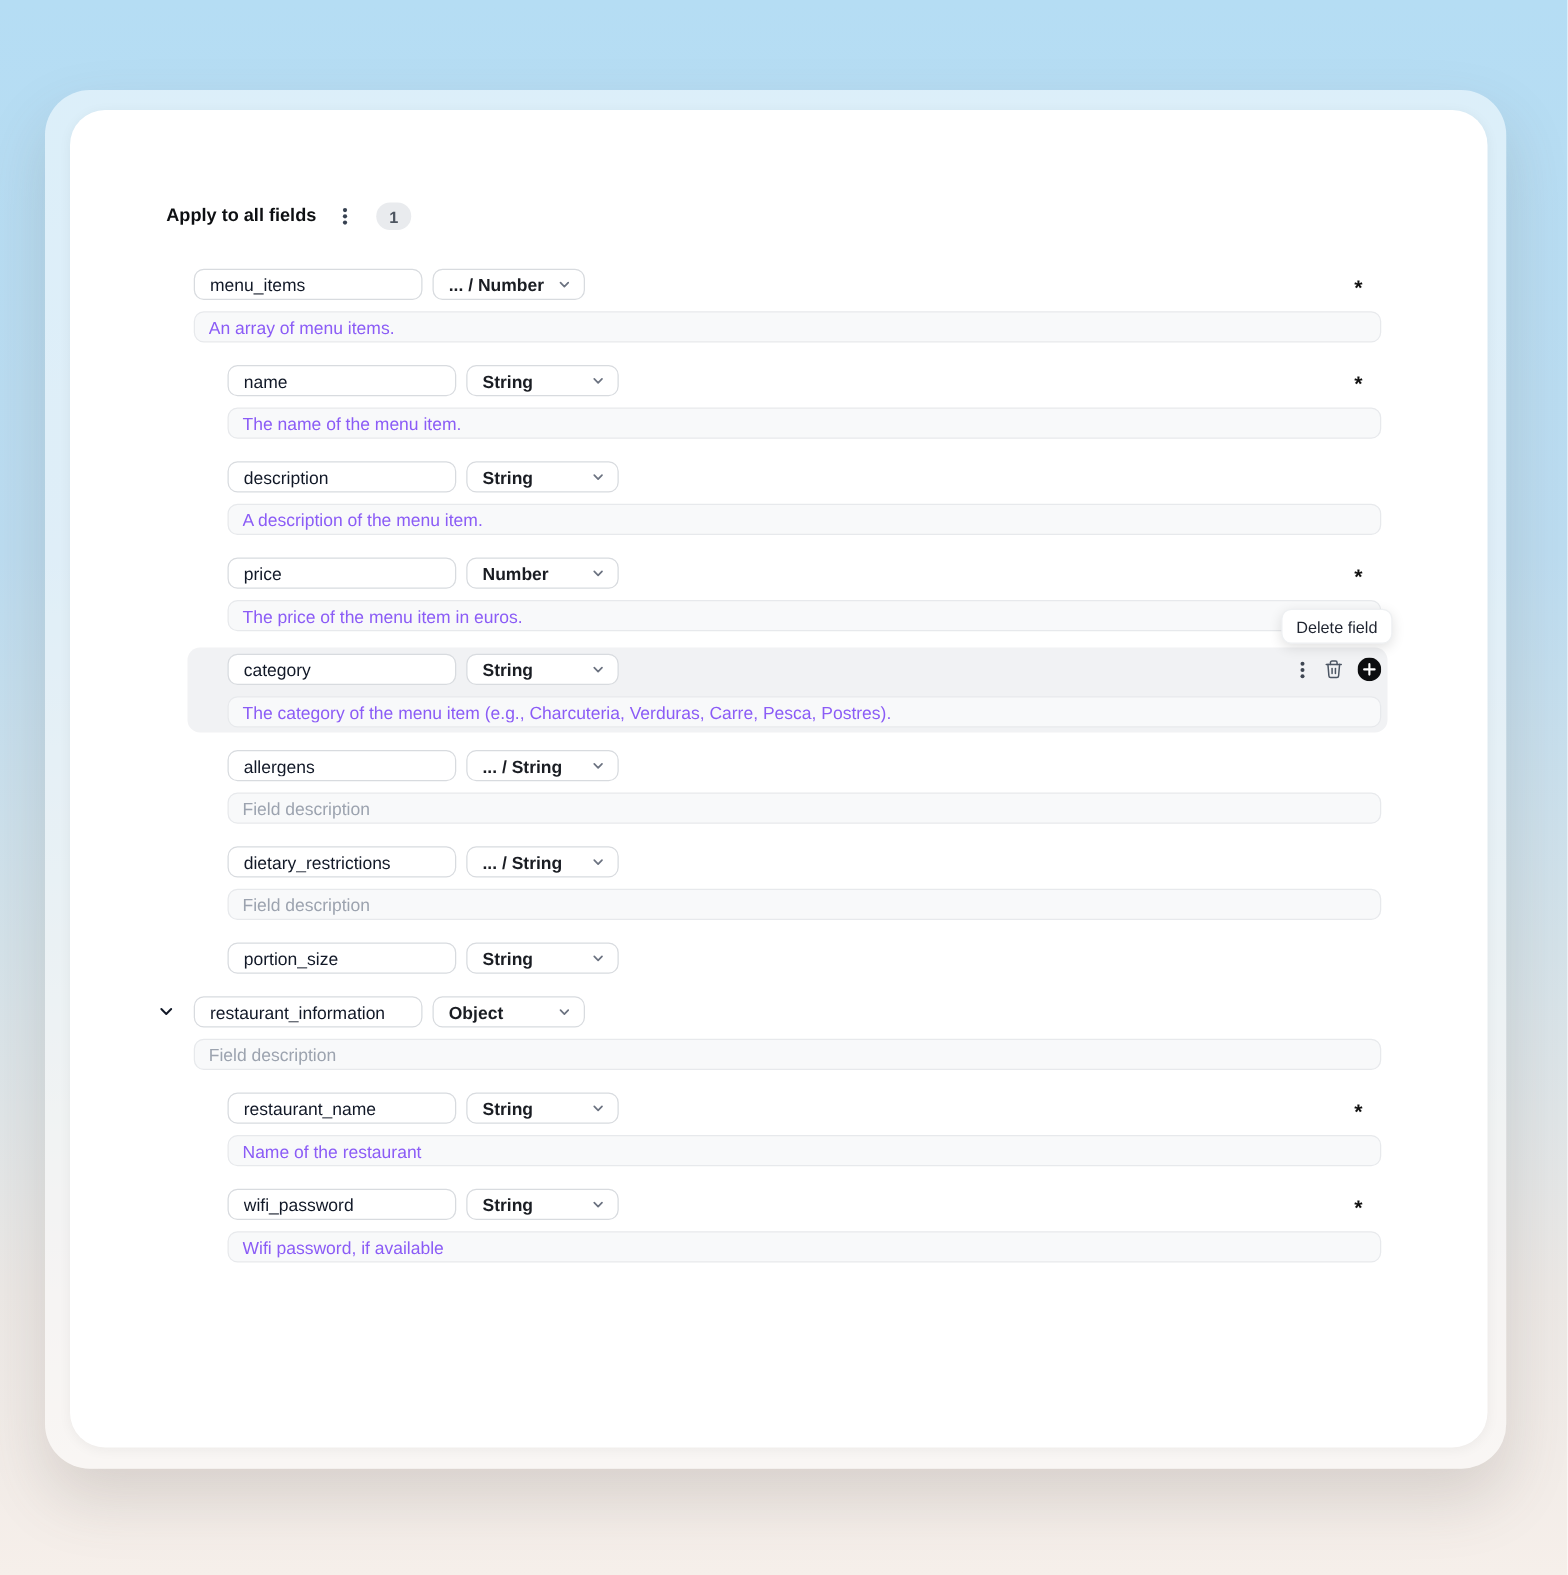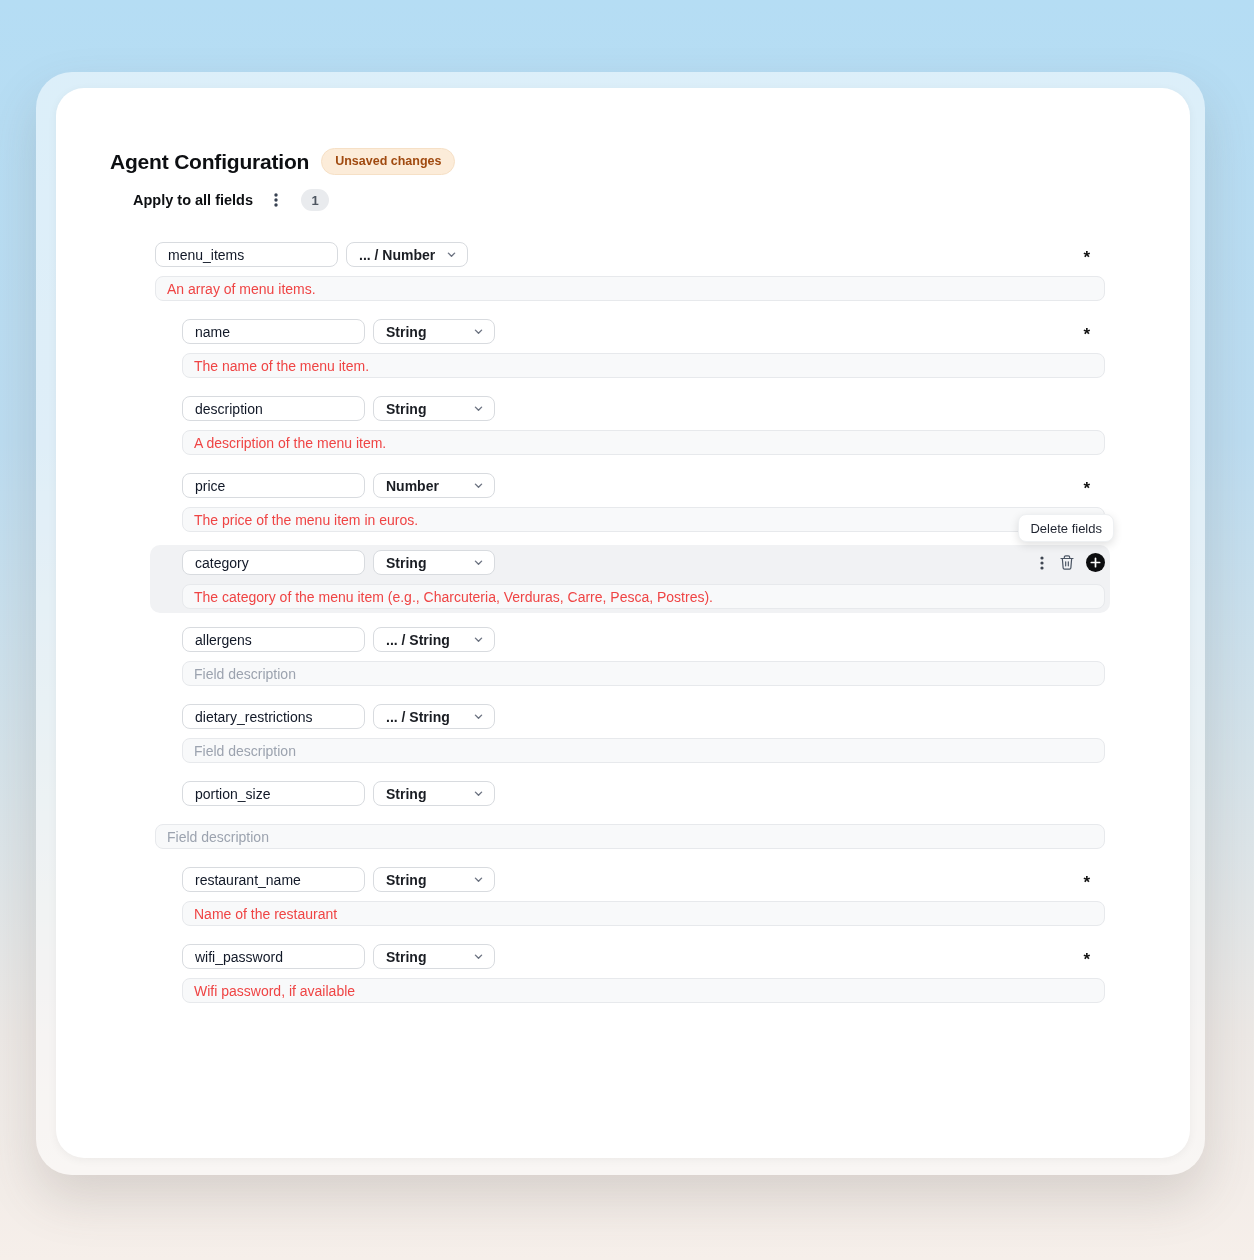--- a/index.html
+++ b/index.html
@@ -54,21 +54,21 @@
   }
   .type-dd {
     margin-left:8px; width:122px; height:25px; border:1px solid #d8dbdf; border-radius:8px;
     background:#fff; padding:0 10px 0 12px; display:flex; align-items:center; justify-content:space-between;
     font-size:14px; font-weight:600; color:#1a1d23; cursor:pointer;
     font-family:"Liberation Sans", sans-serif;
   }
   .req { margin-left:auto; margin-right:15px; font-size:17px; font-weight:600; color:#111; line-height:1; padding-top:6px; }
   .desc-input {
     margin-top:9px; width:100%; height:25px; border:1px solid #e7e9ec; border-radius:8px;
-    background:#f8f9fa; padding:0 11px; font-size:14px; color:#ef4444;
+    background:#f8f9fa; padding:0 11px; font-size:14px; color:#8b5cf6;
     font-family:"Liberation Sans", sans-serif; outline:none; display:block;
   }
   .desc-input::placeholder { color:#9ca3af; opacity:1; }
 
   
   .highlight-wrap {
     position:relative;
     background:#f1f2f4; border-radius:10px;
     margin:-5px -5px 14px -5px;
     padding:5px 5px 4px 32px;
@@ -87,24 +87,20 @@
   
   .row-toggle { position:absolute; left:-29px; top:5px; background:none; border:none; cursor:pointer; padding:0; display:flex; }
 </style>
 </head>
 <body>
 
 <div class="frame">
   <div class="card">
     <div class="content">
 
-      <div class="title-row">
-        <div class="page-title">Agent Configuration</div>
-        <span class="badge-unsaved">Unsaved changes</span>
-      </div>
 
       <div class="apply-row">
         <span class="apply-label">Apply to all fields</span>
         <button class="kebab-btn">
           <svg width="14" height="16" viewBox="0 0 14 16">
               <g fill="#374151">
                 <circle cx="7" cy="3" r="1.7"></circle>
                 <circle cx="7" cy="8" r="1.7"></circle>
                 <circle cx="7" cy="13" r="1.7"></circle>
               </g>
@@ -164,21 +160,21 @@
               <svg width="11" height="11" viewBox="0 0 16 16" fill="none" stroke="#6b7280" stroke-width="2" stroke-linecap="round" stroke-linejoin="round">
                   <path d="M3.5 6l4.5 4.5L12.5 6"></path>
                 </svg>
             </button>
             <span class="req">*</span>
           </div>
           <input class="desc-input" value="The price of the menu item in euros." style="">
         </div>
 
         <div class="highlight-wrap">
-          <div class="tooltip">Delete fields</div>
+          <div class="tooltip">Delete field</div>
           <div class="row-head">
             <input class="name-input" value="category" style="">
             <button class="type-dd">
               <span>String</span>
               <svg width="11" height="11" viewBox="0 0 16 16" fill="none" stroke="#6b7280" stroke-width="2" stroke-linecap="round" stroke-linejoin="round">
                   <path d="M3.5 6l4.5 4.5L12.5 6"></path>
                 </svg>
             </button>
             <div class="row-actions">
               <button class="icon-btn">
@@ -242,20 +238,34 @@
             <button class="type-dd">
               <span>String</span>
               <svg width="11" height="11" viewBox="0 0 16 16" fill="none" stroke="#6b7280" stroke-width="2" stroke-linecap="round" stroke-linejoin="round">
                   <path d="M3.5 6l4.5 4.5L12.5 6"></path>
                 </svg>
             </button>
           </div>
         </div>
 
         <div class="row">
+          <div class="row-head">
+            <button class="row-toggle">
+              <svg width="14" height="14" viewBox="0 0 16 16" fill="none" stroke="#111827" stroke-width="1.8" stroke-linecap="round" stroke-linejoin="round">
+                  <path d="M3.5 6l4.5 4.5L12.5 6"></path>
+                </svg>
+            </button>
+            <input class="name-input" value="restaurant_information" style="">
+            <button class="type-dd">
+              <span>Object</span>
+              <svg width="11" height="11" viewBox="0 0 16 16" fill="none" stroke="#6b7280" stroke-width="2" stroke-linecap="round" stroke-linejoin="round">
+                  <path d="M3.5 6l4.5 4.5L12.5 6"></path>
+                </svg>
+            </button>
+          </div>
           <input class="desc-input" placeholder="Field description" style="">
         </div>
 
         <div class="row lvl1">
           <div class="row-head">
             <input class="name-input" value="restaurant_name" style="">
             <button class="type-dd">
               <span>String</span>
               <svg width="11" height="11" viewBox="0 0 16 16" fill="none" stroke="#6b7280" stroke-width="2" stroke-linecap="round" stroke-linejoin="round">
                   <path d="M3.5 6l4.5 4.5L12.5 6"></path>

